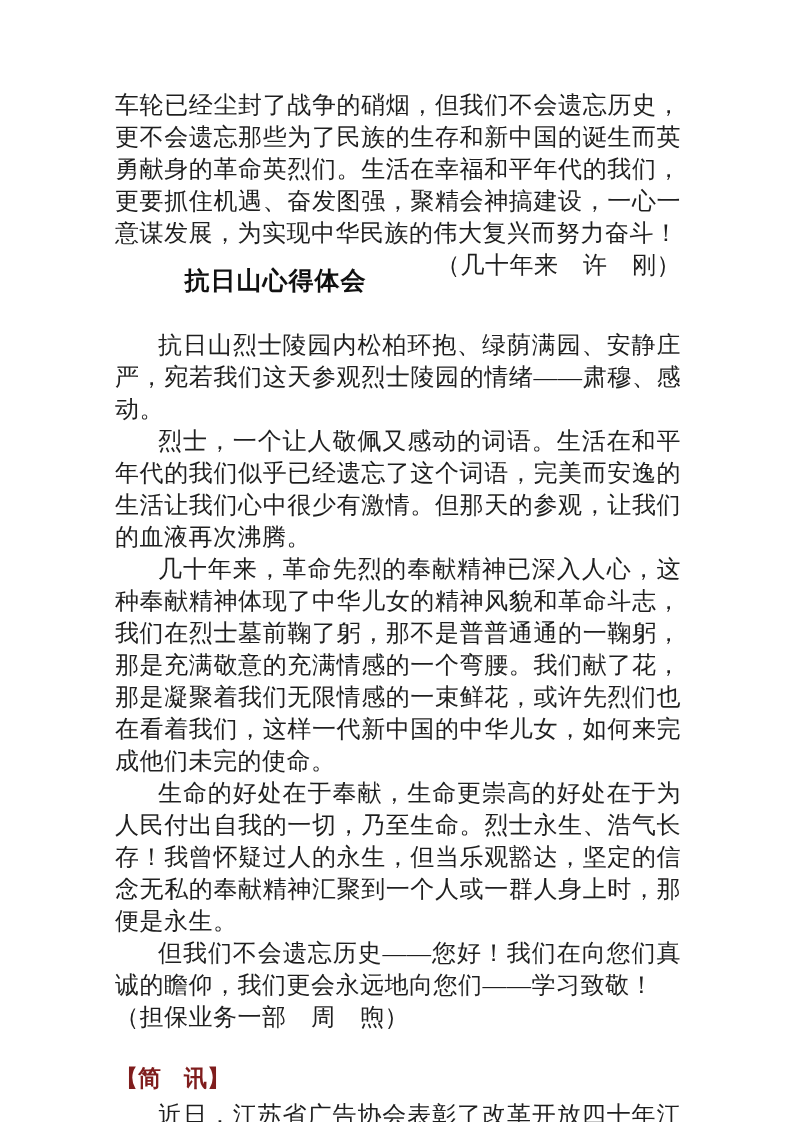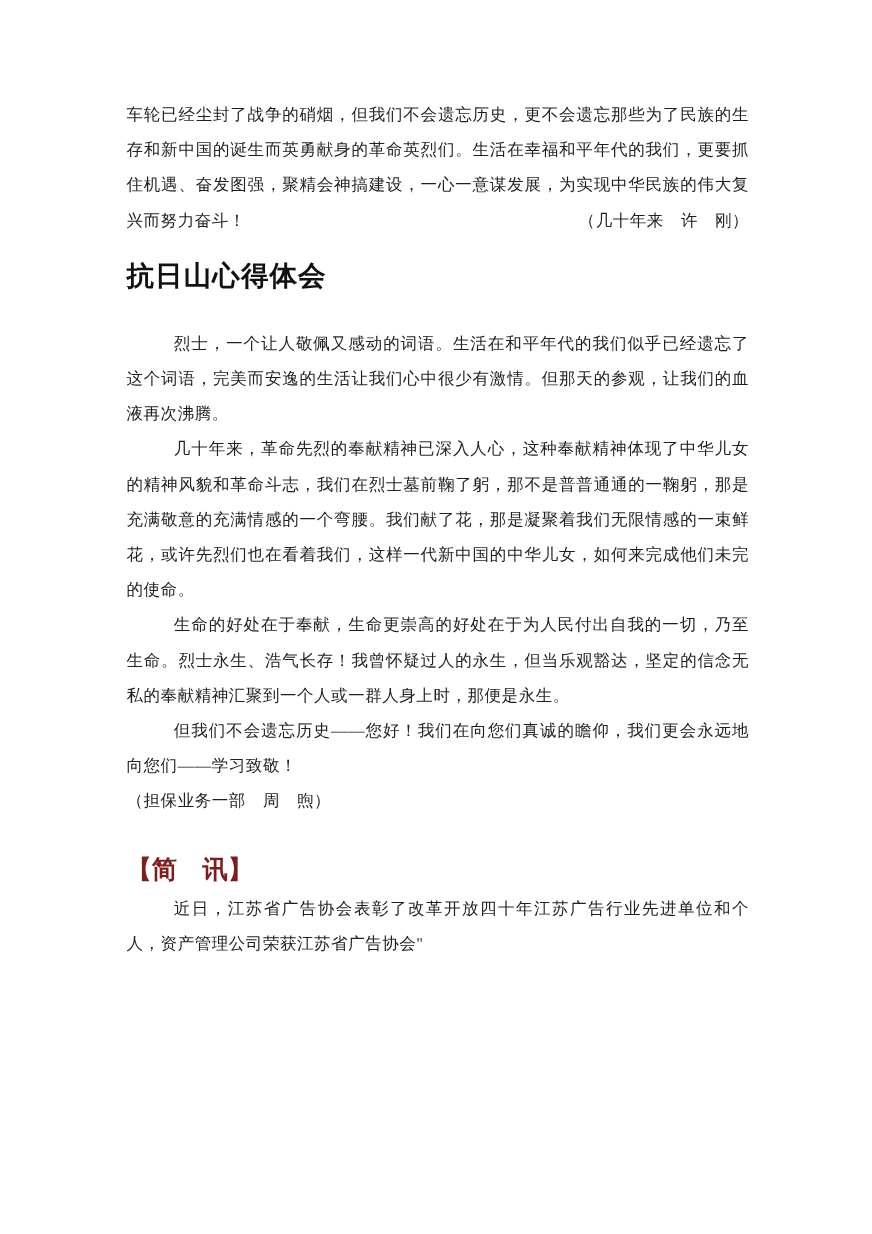--- a/index.html
+++ b/index.html
@@ -17,39 +17,40 @@
     color: #1f1f1f;
   }
   .content {
     position: absolute;
     left: 115px;
     top: 89px;
     width: 566px;
   }
   p.body {
     margin: 0;
-    font-size: 15px;
+    font-size: 24px;
     line-height: 32px;
     text-align: justify;
     letter-spacing: 0.5px;
     color: #1f1f1f;
   }
   p.indent {
     text-indent: 43px;
   }
   .sign-inline {
     float: right;
     letter-spacing: 0.5px;
   }
   h1.title {
     margin: 16px 0 28px 0;
-    font-family: Liberation Sans, sans-serif;
+    font-family: Liberation Mono, monospace;
     font-weight: bold;
     font-size: 25px;
     line-height: 36px;
+    text-align: center;
     color: #111111;
     letter-spacing: 1px;
   }
   p.sign-right {
     text-align: left;
   }
   h2.section {
     margin: 28px 0 4px 0;
     font-family: "Liberation Sans", "DejaVu Sans", sans-serif;
     font-weight: bold;
@@ -71,20 +72,21 @@
 </head>
 <body>
 
 <div class="page">
   <div class="content">
 
     <p class="body"><span>车轮已经尘封了战争的硝烟，但我们不会遗忘历史，更不会遗忘那些为了民族的生存和新中国的诞生而英勇献身的革命英烈们。生活在幸福和平年代的我们，更要抓住机遇、奋发图强，聚精会神搞建设，一心一意谋发展，为实现中华民族的伟大复兴而努力奋斗！</span><span class="sign-inline">（几十年来　许　刚）</span></p>
 
     <h1 class="title">抗日山心得体会</h1>
 
+    <p class="body indent">抗日山烈士陵园内松柏环抱、绿荫满园、安静庄严，宛若我们这天参观烈士陵园的情绪——肃穆、感动。</p>
 
     <p class="body indent">烈士，一个让人敬佩又感动的词语。生活在和平年代的我们似乎已经遗忘了这个词语，完美而安逸的生活让我们心中很少有激情。但那天的参观，让我们的血液再次沸腾。</p>
 
     <p class="body indent">几十年来，革命先烈的奉献精神已深入人心，这种奉献精神体现了中华儿女的精神风貌和革命斗志，我们在烈士墓前鞠了躬，那不是普普通通的一鞠躬，那是充满敬意的充满情感的一个弯腰。我们献了花，那是凝聚着我们无限情感的一束鲜花，或许先烈们也在看着我们，这样一代新中国的中华儿女，如何来完成他们未完的使命。</p>
 
     <p class="body indent">生命的好处在于奉献，生命更崇高的好处在于为人民付出自我的一切，乃至生命。烈士永生、浩气长存！我曾怀疑过人的永生，但当乐观豁达，坚定的信念无私的奉献精神汇聚到一个人或一群人身上时，那便是永生。</p>
 
     <p class="body indent">但我们不会遗忘历史——您好！我们在向您们真诚的瞻仰，我们更会永远地向您们——学习致敬！</p>
 
     <p class="body sign-right">（担保业务一部　周　煦）</p>

